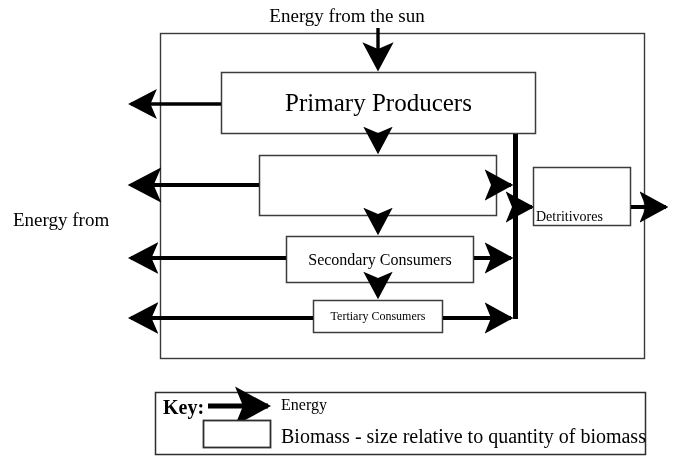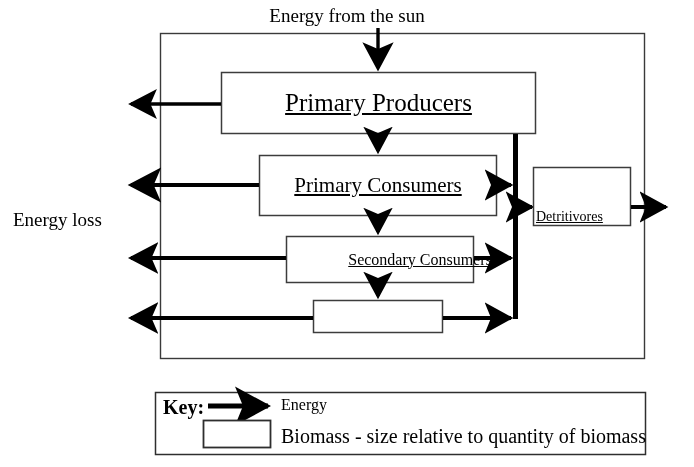--- a/index.html
+++ b/index.html
@@ -56,26 +56,25 @@
   }
 
   
   .boxtext {
     position: absolute;
     display: flex;
     align-items: center;
     justify-content: center;
     text-align: center;
     line-height: 1.12;
-    text-decoration: underline;
   }
 
   .bt-producers  { left:221px; top:72px;  width:315px; height:62px; font-size:25px; }
   .bt-primary    { left:259px; top:155px; width:238px; height:61px; font-size:21px; }
-  .bt-secondary  { left:286px; top:236px; width:188px; height:47px; font-size:16px;margin-left:40px; }
+  .bt-secondary  { left:286px; top:236px; width:188px; height:47px; font-size:16px; }
   .bt-tertiary   { left:313px; top:300px; width:130px; height:33px; font-size:12px; }
   .bt-detritivores {
     left:534px; top:168px; width:96px; height:57px;
     font-size:14px; flex-direction:column; justify-content:center;
   }
   .bt-detritivores span { display:block; width:100%; text-align:left; padding-left:4px;margin-top:40px; }
 
   
   .key-word {
     left: 163px;
@@ -145,28 +144,28 @@
 
     <rect x="155.5" y="392.5" width="490" height="62" fill="#ffffff" stroke="#2e2e2e" stroke-width="1.5"></rect>
 
     <line x1="208" y1="406" x2="268" y2="406" stroke="#000" stroke-width="5" marker-end="url(#ah-thick)"></line>
 
     <rect x="203.5" y="420.5" width="67" height="27" fill="#ffffff" stroke="#2e2e2e" stroke-width="1.8"></rect>
   </svg>
 
   <div class="lbl sun-label">Energy from the sun</div>
 
-  <div class="lbl energy-loss-label">Energy loss</div>
+  <div class="lbl energy-loss-label">Energy from</div>
 
   <div class="boxtext bt-producers">Primary Producers</div>
 
-  <div class="boxtext bt-primary">Primary Consumers</div>
 
   <div class="boxtext bt-secondary">Secondary Consumers</div>
 
+  <div class="boxtext bt-tertiary">Tertiary Consumers</div>
 
   <div class="boxtext bt-detritivores">
     <span>Detritivores</span>
   </div>
 
   <div class="lbl key-word">Key:</div>
 
   <div class="lbl key-energy-label">Energy</div>
 
   <div class="lbl key-biomass-label">Biomass - size relative to quantity of biomass</div>

